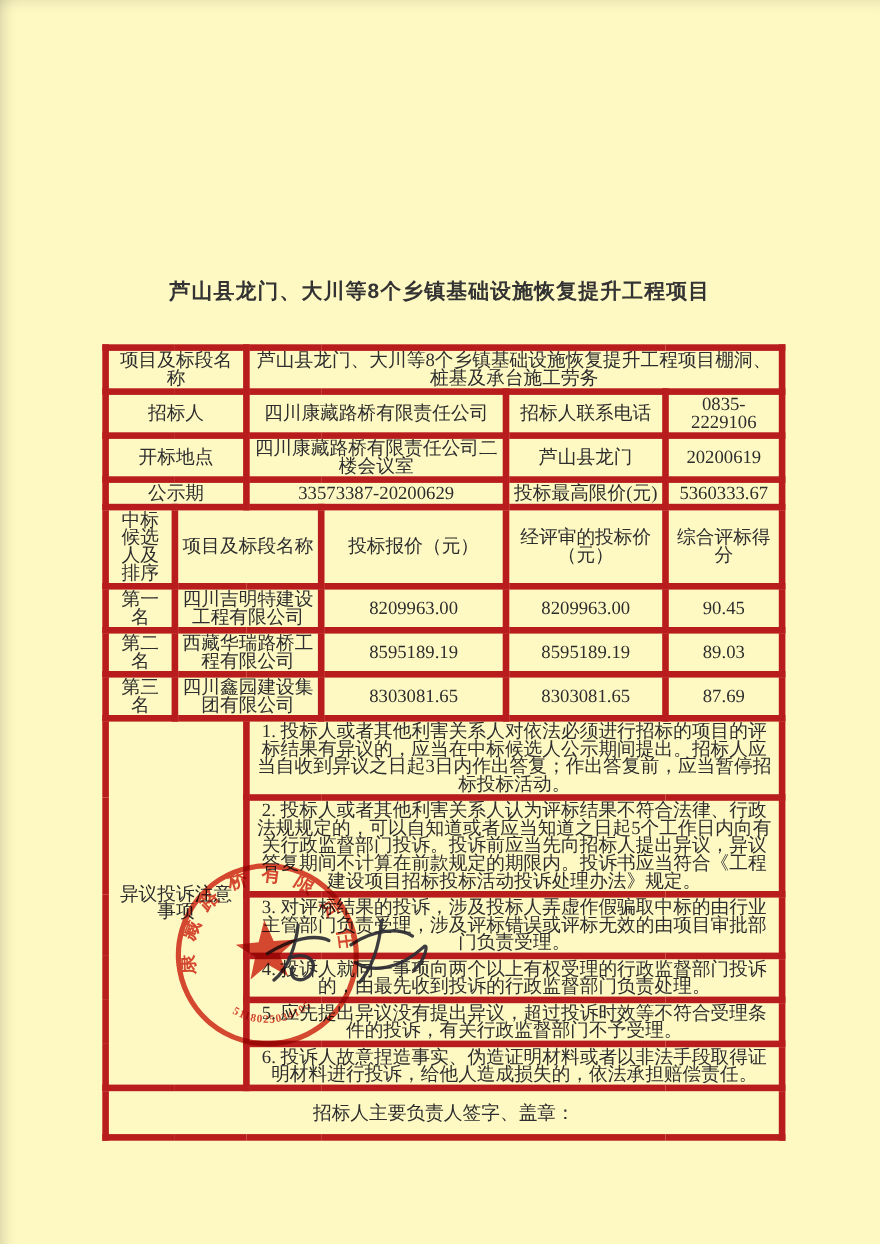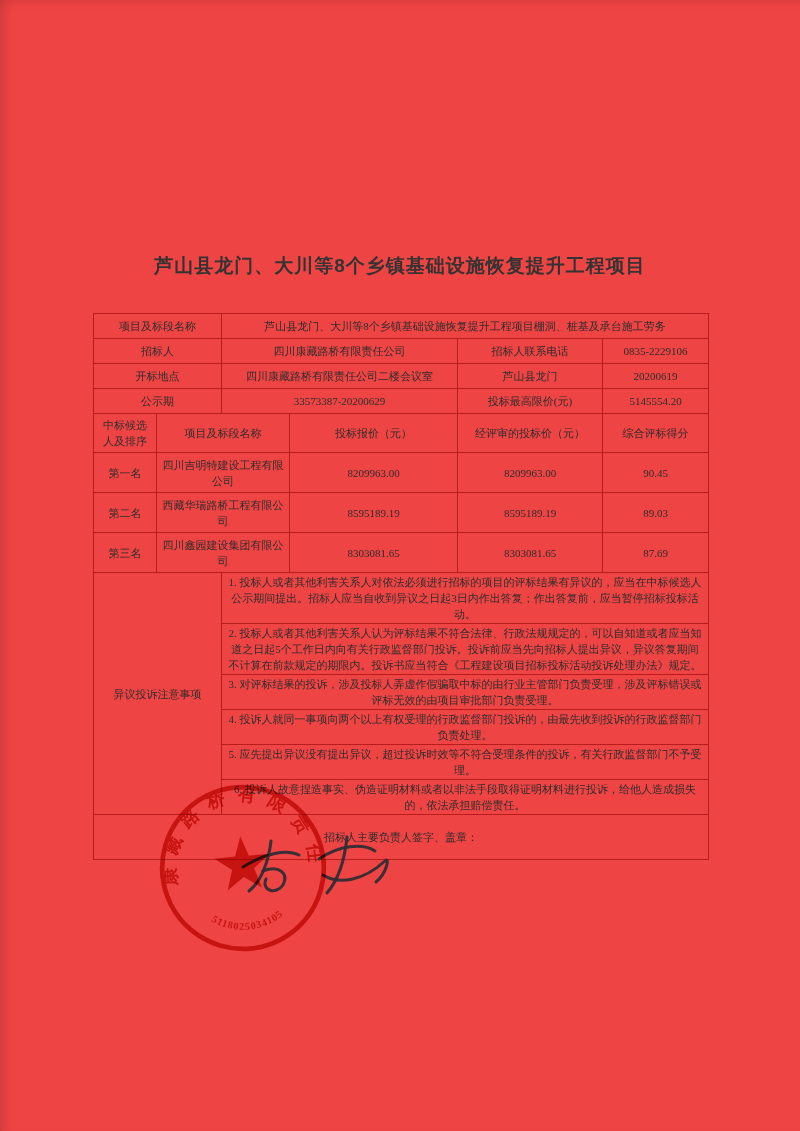--- a/index.html
+++ b/index.html
@@ -5,38 +5,38 @@
   html, body {
     margin: 0; padding: 0;
     width: 800px; height: 1131px;
     background: #f0eeed;
     overflow: hidden;
     font-family: "Liberation Serif", "DejaVu Serif", serif;
   }
   .page {
     position: absolute; left: 0; top: 0;
     width: 800px; height: 1131px;
-    background: #ef4444;
+    background: #fef9c3;
     box-shadow: inset 14px 0 14px -12px rgba(0,0,0,.18),
                 inset 0 12px 12px -10px rgba(0,0,0,.10);
   }
   .title {
     position: absolute; top: 252px; left: 0; width: 800px;
     text-align: center;
     font-family: "Liberation Sans", "DejaVu Sans", sans-serif;
     font-weight: bold; font-size: 19px; line-height: 28px;
     color: #333; letter-spacing: 1px;
   }
   table.doc {
     position: absolute; left: 93px; top: 313px;
     width: 615px; border-collapse: collapse; table-layout: fixed;
   }
   table.doc td {
-    border: 1px solid #b91c1c;
-    font-size: 11px; color: #2d2d2d;
+    border: 6px solid #b91c1c;
+    font-size: 17px; color: #2d2d2d;
     text-align: center; vertical-align: middle;
     padding: 1px 4px; line-height: 16px;
     overflow: hidden;
   }
   tr.r-info  { height: 25px; }
   tr.r-head  { height: 39px; margin-top: 15px; }
   tr.r-cand  { height: 40px; }
   tr.r-sign  { height: 45px; }
   td.note-label { font-size: 13px; }
   td.note-cell {
@@ -94,21 +94,21 @@
       <tr class="r-info">
         <td colspan="2">开标地点</td>
         <td colspan="2">四川康藏路桥有限责任公司二楼会议室</td>
         <td>芦山县龙门</td>
         <td>20200619</td>
       </tr>
       <tr class="r-info">
         <td colspan="2">公示期</td>
         <td colspan="2">33573387-20200629</td>
         <td>投标最高限价(元)</td>
-        <td>5145554.20</td>
+        <td>5360333.67</td>
       </tr>
 
       <tr class="r-head">
         <td>中标候选人及排序</td>
         <td colspan="2">项目及标段名称</td>
         <td>投标报价（元）</td>
         <td>经评审的投标价（元）</td>
         <td>综合评标得分</td>
       </tr>
 

